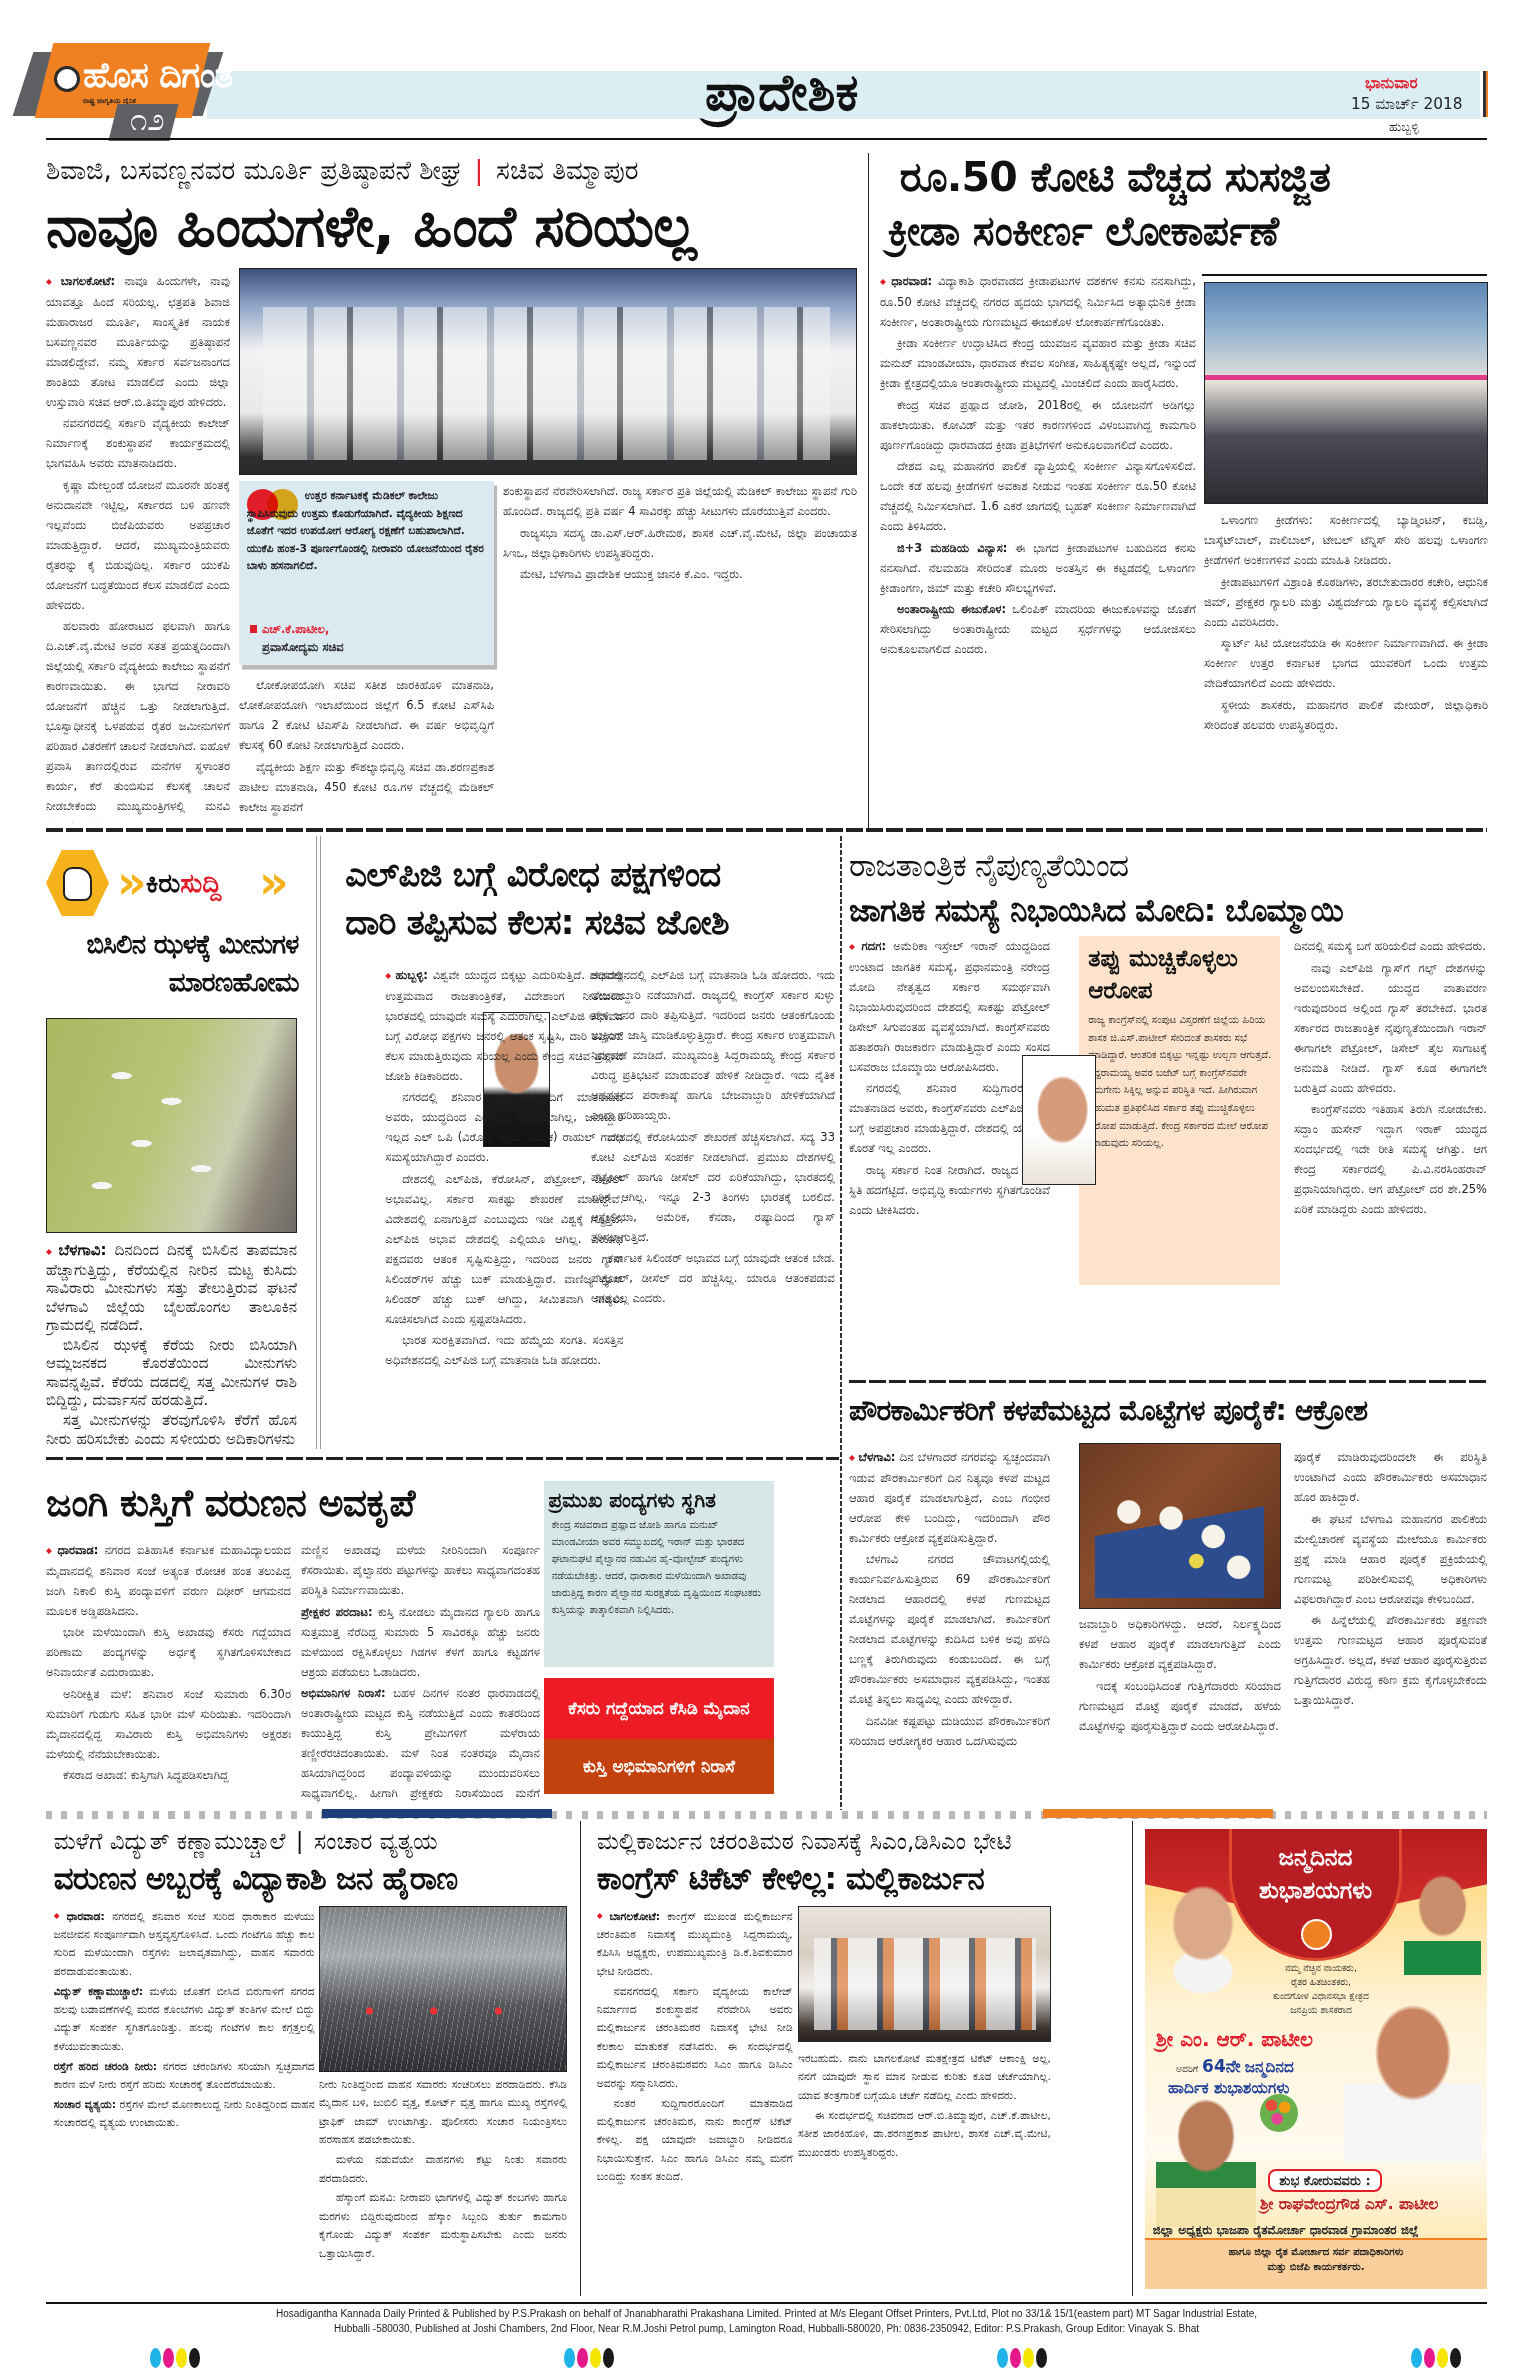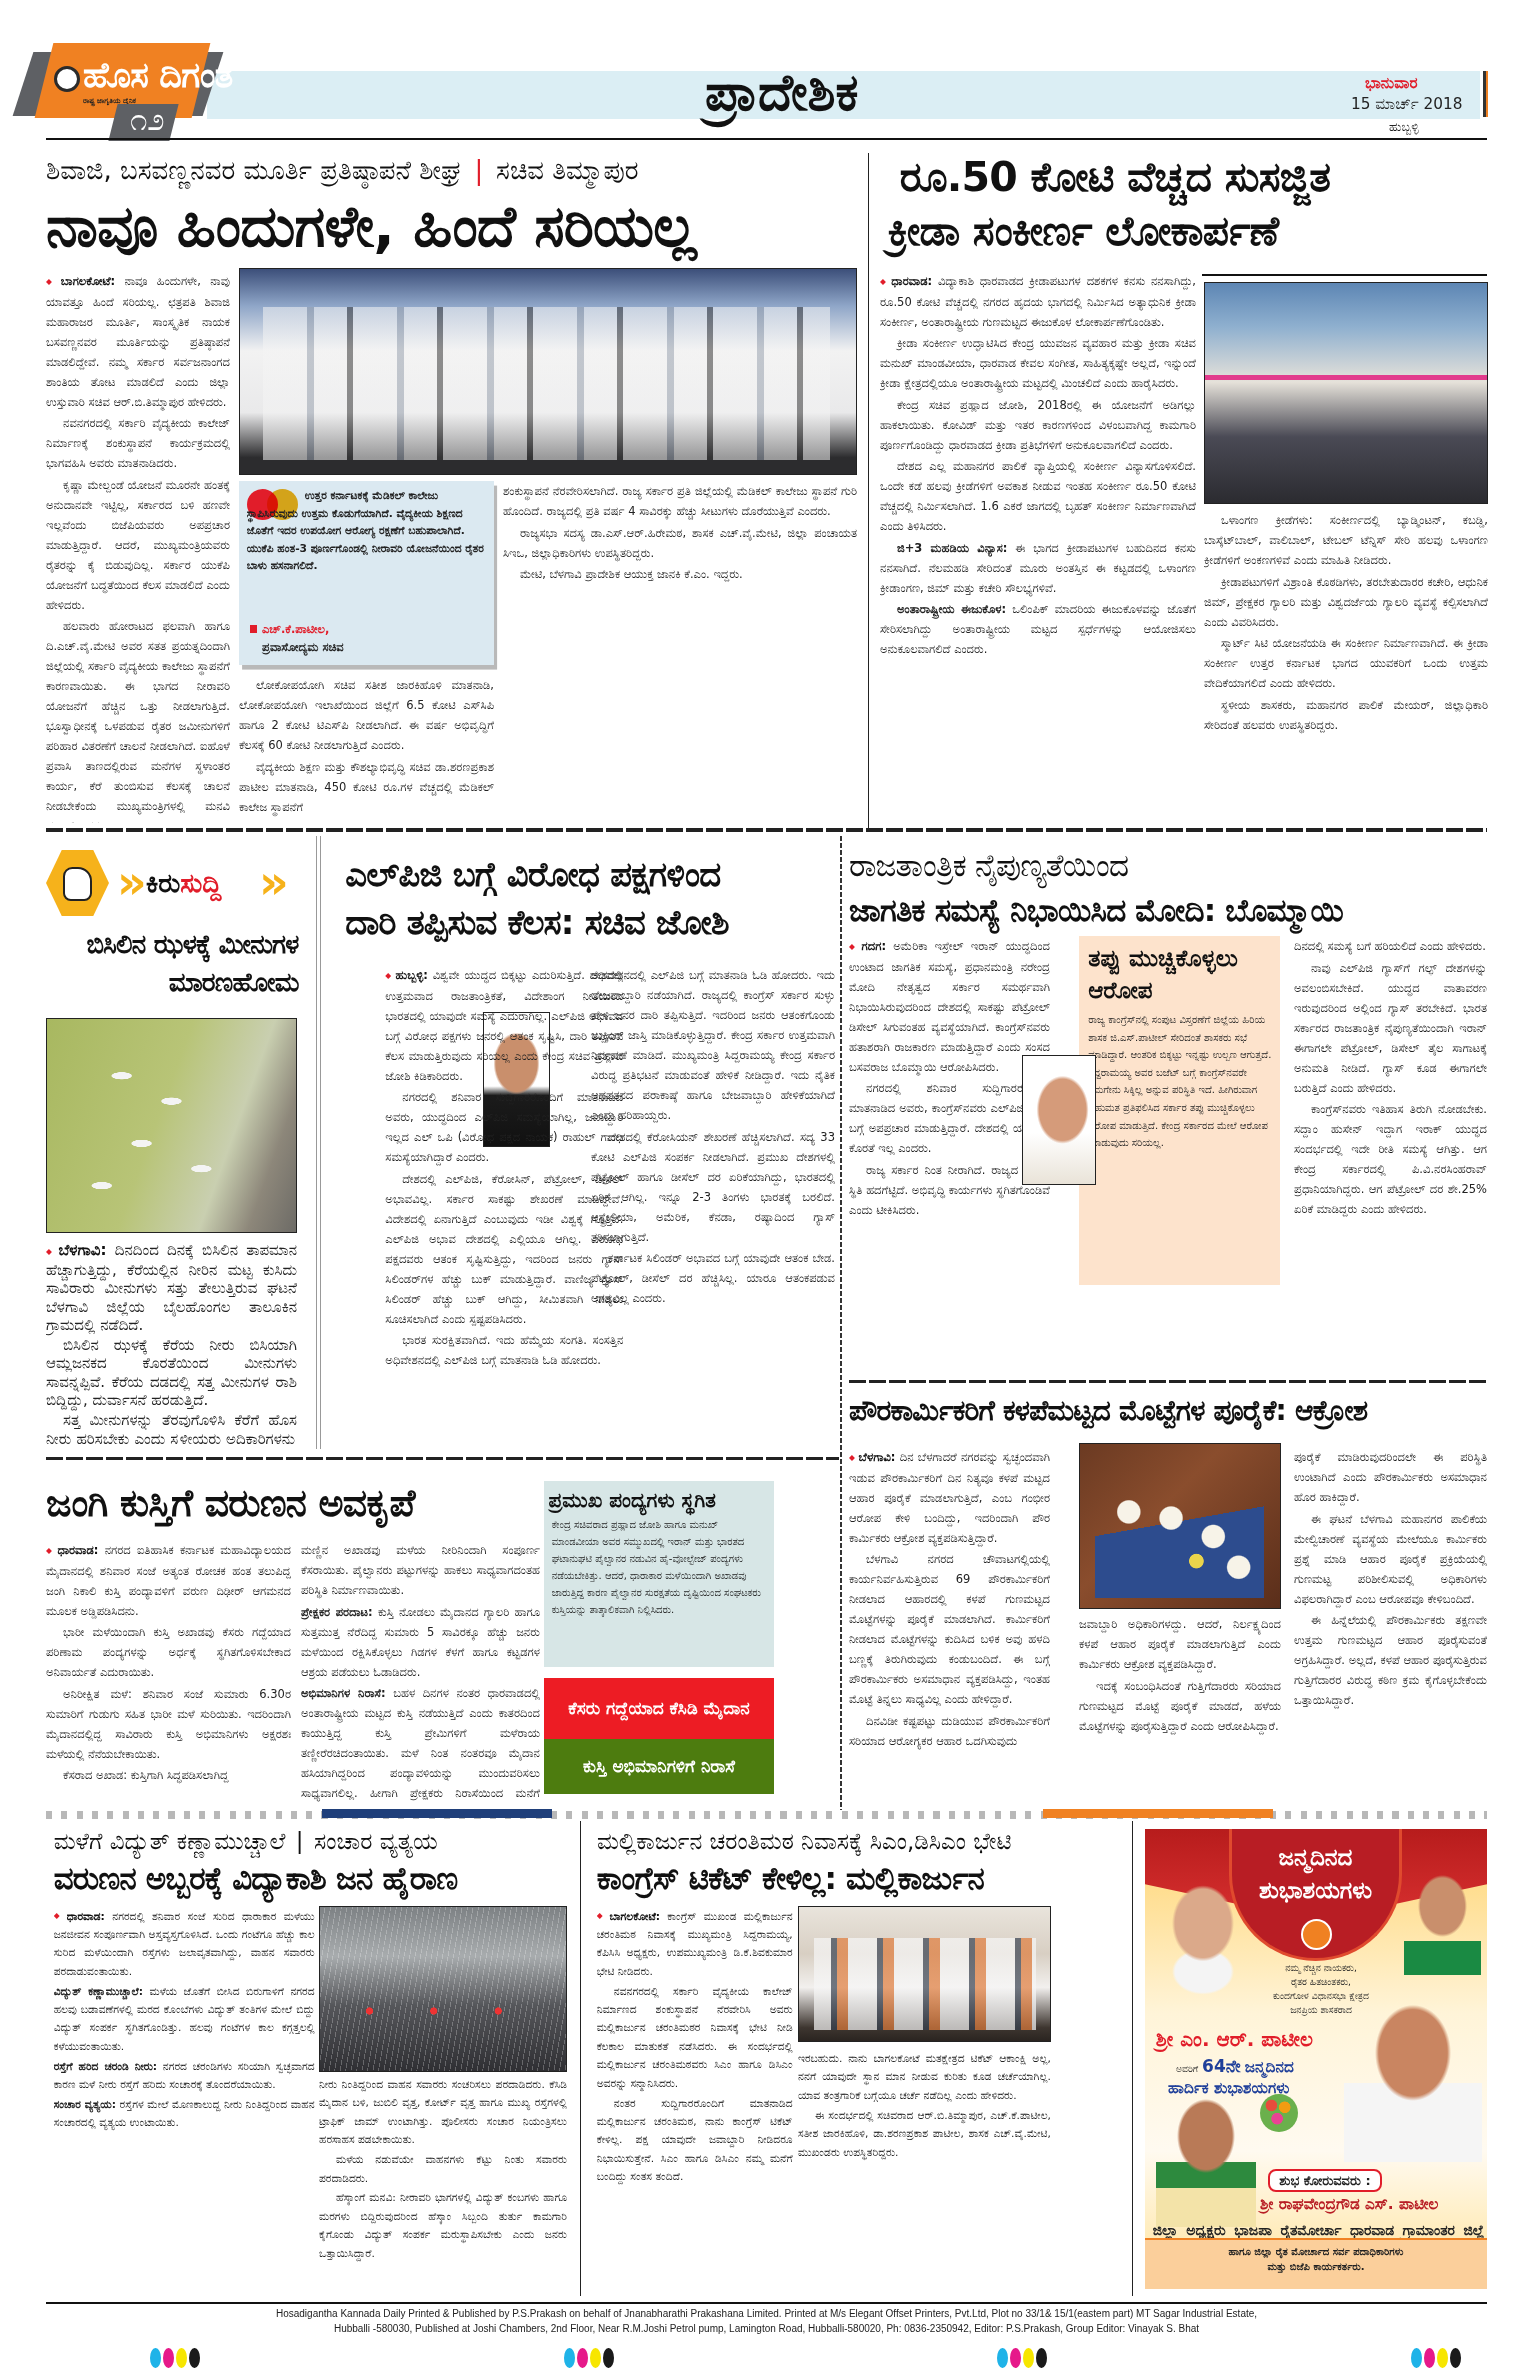--- a/index.html
+++ b/index.html
@@ -224,21 +224,21 @@
   </div>
 
   <div class="abs" style="left:498px;top:18.4px;width:230px;height:186px;background:#d7e6e6;">
     <div class="abs" style="left:4.6px;top:4.6px;width:224px;font-size:20px;font-weight:bold;line-height:28px;color:#111;white-space:nowrap;">ಪ್ರಮುಖ ಪಂದ್ಯಗಳು ಸ್ಥಗಿತ</div>
     <div class="abs" style="left:7.7px;top:35px;width:215px;height:146px;overflow:hidden;font-size:10px;line-height:17px;color:#222;">ಕೇಂದ್ರ ಸಚಿವರಾದ ಪ್ರಹ್ಲಾದ ಜೋಶಿ ಹಾಗೂ ಮನುಖ್ ಮಾಂಡವೀಯಾ ಅವರ ಸಮ್ಮುಖದಲ್ಲಿ ಇರಾನ್ ಮತ್ತು ಭಾರತದ ಘಟಾನುಘಟಿ ಪೈಲ್ವಾನರ ನಡುವಿನ ಹೈ-ವೋಲ್ಟೇಜ್ ಪಂದ್ಯಗಳು ನಡೆಯಬೇಕಿತ್ತು. ಆದರೆ, ಧಾರಾಕಾರ ಮಳೆಯಿಂದಾಗಿ ಅಖಾಡವು ಜಾರುತ್ತಿದ್ದ ಕಾರಣ ಪೈಲ್ವಾನರ ಸುರಕ್ಷತೆಯ ದೃಷ್ಟಿಯಿಂದ ಸಂಘಟಕರು ಕುಸ್ತಿಯನ್ನು ತಾತ್ಕಾಲಿಕವಾಗಿ ನಿಲ್ಲಿಸಿದರು.</div>
   </div>
 
   <div class="abs" style="left:498px;top:215px;width:230px;height:61px;background:#ed1c24;display:flex;align-items:center;justify-content:center;text-align:center;">
     <span style="font-size:17px;font-weight:bold;line-height:24.5px;color:#fff;padding:0 15.3px;">ಕೆಸರು ಗದ್ದೆಯಾದ ಕೆಸಿಡಿ ಮೈದಾನ</span>
   </div>
-  <div class="abs" style="left:498px;top:276px;width:230px;height:55px;background:#4d7c0f;display:flex;align-items:center;justify-content:center;text-align:center;">
+  <div class="abs" style="left:498px;top:276px;width:230px;height:55px;background:#c2410c;display:flex;align-items:center;justify-content:center;text-align:center;">
     <span style="font-size:17px;font-weight:bold;line-height:23px;color:#fff;padding:0 23px;">ಕುಸ್ತಿ ಅಭಿಮಾನಿಗಳಿಗೆ ನಿರಾಸೆ</span>
   </div>
 </div>
 
 <div class="abs rule-bars" style="left:46px;top:1811px;width:1441px;height:7.7px;"></div>
 <div class="abs" style="left:322px;top:1809px;width:230px;height:9.2px;background:#1f3f7a;"></div>
 <div class="abs" style="left:1043px;top:1809px;width:230px;height:9.2px;background:#f08122;"></div>
 
 <div class="abs" style="left:46px;top:1823px;width:521px;height:475px;">
   <div class="kicker abs" style="left:7.7px;top:1.5px;font-size:23px;line-height:32px;white-space:nowrap;">
@@ -315,21 +315,21 @@
     <span style="font-size:15.3px;font-weight:bold;color:#1f3f9a;">ಜನ್ಮದಿನದ</span>
   </div>
   <div class="abs" style="left:23px;top:250px;font-size:15.3px;font-weight:bold;color:#1f3f9a;white-space:nowrap;">ಹಾರ್ದಿಕ ಶುಭಾಶಯಗಳು</div>
 
   <div class="abs" style="left:199px;top:157px;width:138px;height:176px;background:radial-gradient(ellipse 38px 48px at 50% 38%,#c98561 90%,transparent 100%),linear-gradient(180deg,transparent 55%,#f5f5f5 55%);"></div>
   <div class="abs" style="left:10.7px;top:268px;width:100px;height:130px;background:radial-gradient(ellipse 29px 37px at 50% 30%,#b97a57 90%,transparent 100%),linear-gradient(180deg,transparent 50%,#2d8a3e 50%,#2d8a3e 70%,#f3e3a8 70%);"></div>
   <div class="abs" style="left:115px;top:265px;width:38px;height:38px;border-radius:50%;background:radial-gradient(circle 6.1px at 30% 30%,#e74c3c 90%,transparent),radial-gradient(circle 6.1px at 65% 35%,#f39c12 90%,transparent),radial-gradient(circle 6.1px at 45% 65%,#e84393 90%,transparent),#6ab04c;"></div>
 
   <div class="abs" style="left:123px;top:340px;padding:1.5px 9.2px;border:2.3px solid #e11d2a;border-radius:8px;background:#fff;font-size:13px;font-weight:bold;color:#222;white-space:nowrap;">ಶುಭ ಕೋರುವವರು :</div>
   <div class="abs" style="left:115px;top:366px;font-size:15.3px;font-weight:bold;color:#b81d24;white-space:nowrap;">ಶ್ರೀ ರಾಘವೇಂದ್ರಗೌಡ ಎಸ್. ಪಾಟೀಲ</div>
-  <div class="abs" style="left:7.7px;top:394px;width:330px;text-align:center;font-size:14px;font-weight:bold;color:#222;white-space:nowrap;font-family:Liberation Mono, monospace;">ಜಿಲ್ಲಾ ಅಧ್ಯಕ್ಷರು ಭಾಜಪಾ ರೈತಮೋರ್ಚಾ ಧಾರವಾಡ ಗ್ರಾಮಾಂತರ ಜಿಲ್ಲೆ</div>
+  <div class="abs" style="left:7.7px;top:394px;width:330px;font-size:12px;font-weight:bold;color:#222;white-space:nowrap;">ಜಿಲ್ಲಾ ಅಧ್ಯಕ್ಷರು ಭಾಜಪಾ ರೈತಮೋರ್ಚಾ ಧಾರವಾಡ ಗ್ರಾಮಾಂತರ ಜಿಲ್ಲೆ</div>
 
   <div class="abs" style="left:0;top:409px;width:342px;height:51px;background:#fbcf9b;border-top:2.3px solid #f08122;">
     <div style="margin-top:6.1px;text-align:center;font-size:10px;font-weight:bold;color:#222;">ಹಾಗೂ ಜಿಲ್ಲಾ ರೈತ ಮೋರ್ಚಾದ ಸರ್ವ ಪದಾಧಿಕಾರಿಗಳು</div>
     <div style="margin-top:3.1px;text-align:center;font-size:10px;font-weight:bold;color:#222;">ಮತ್ತು ಬಿಜೆಪಿ ಕಾರ್ಯಕರ್ತರು.</div>
   </div>
 </div>
 
 <div class="abs" style="left:46px;top:2302px;width:1441px;height:2.3px;background:#111;"></div>
 <div class="abs" style="left:46px;top:2308px;width:1441px;text-align:center;font-family:'Liberation Sans',sans-serif;font-size:10px;color:#222;white-space:nowrap;">Hosadigantha Kannada Daily Printed &amp; Published by P.S.Prakash on behalf of Jnanabharathi Prakashana Limited. Printed at M/s Elegant Offset Printers, Pvt.Ltd, Plot no 33/1&amp; 15/1(eastem part) MT Sagar  Industrial   Estate,</div>
 <div class="abs" style="left:46px;top:2323px;width:1441px;text-align:center;font-family:'Liberation Sans',sans-serif;font-size:10px;color:#222;white-space:nowrap;">Hubballi -580030, Published at Joshi  Chambers, 2nd Floor, Near R.M.Joshi Petrol pump, Lamington Road, Hubballi-580020, Ph: 0836-2350942, Editor: P.S.Prakash, Group Editor: Vinayak S. Bhat</div>

